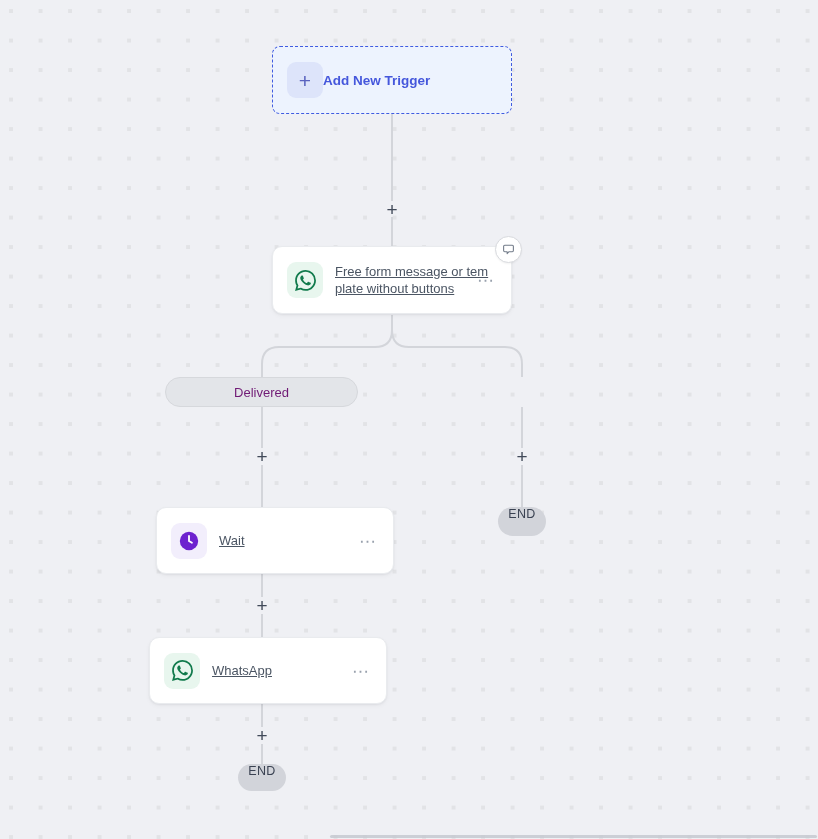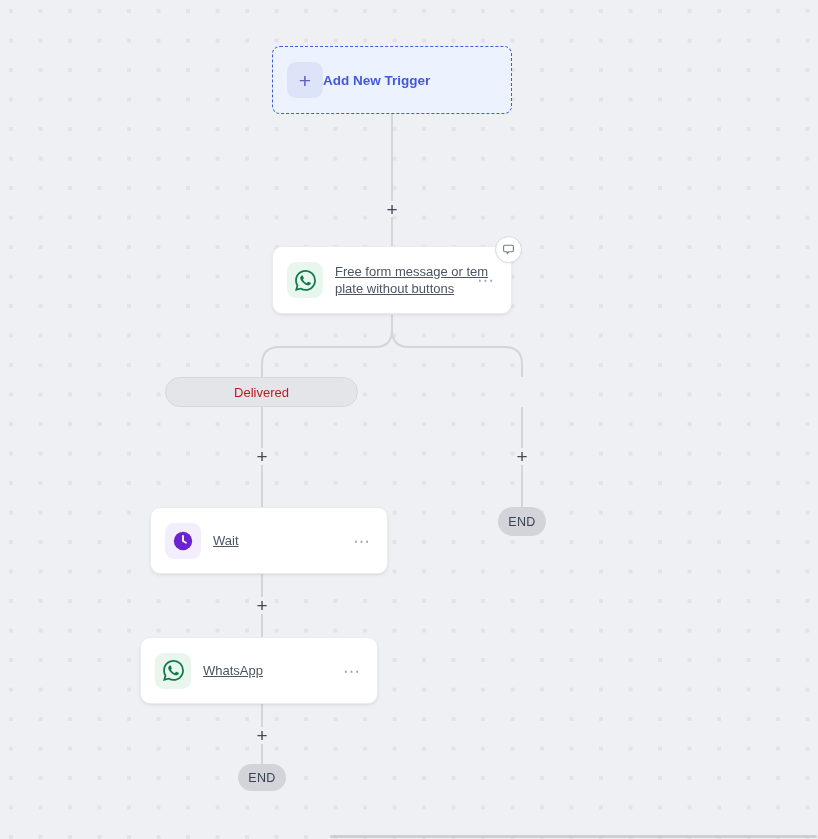--- a/index.html
+++ b/index.html
@@ -49,26 +49,26 @@
   .comment-bubble{
     position:absolute; left:495px; top:236px; width:27px; height:27px; z-index:4;
     box-sizing:border-box; background:#ffffff; border:1px solid #d8dade; border-radius:50%;
     box-shadow:0 1px 2px rgba(0,0,0,.05);
     display:flex; align-items:center; justify-content:center; cursor:pointer;
   }
   .branch-pill{
     position:absolute; z-index:3; box-sizing:border-box; width:193px; height:30px; top:377px;
     background:#e3e5e9; border:1px solid #d6d8dc; border-radius:15px;
     display:flex; align-items:center; justify-content:center;
-    color:#b91c1c; font-size:13px;
+    color:#701a75; font-size:13px;
   }
   .end-pill{
     position:absolute; z-index:3; box-sizing:border-box; height:29px;
     background:#d2d4da; border-radius:15px;
-    display:flex; align-items:center; justify-content:center;
+    display:flex; justify-content:center;
     color:#3a4252; font-size:12.5px; font-weight:500; letter-spacing:.4px;
   }
   .scrollbar-h{
     position:absolute; left:330px; bottom:1px; width:487px; height:3px; z-index:5;
     background:#c6c9d0; border-radius:2px; opacity:.85; cursor:pointer;
   }
 </style>
 </head>
 <body>
 
@@ -120,32 +120,32 @@
   </div>
 
   <div class="branch-pill" style="left:165px;">
     <span>Delivered</span>
   </div>
 
   <div class="end-pill" style="left:498px; top:507px; width:48px;">
     <span>END</span>
   </div>
 
-  <div class="card" style="left:150px; top:507px; width:238px; height:67px;">
+  <div class="card" style="left:156px; top:507px; width:238px; height:67px;">
     <div class="icon-square icon-purple">
       <svg width="22" height="22" viewBox="0 0 24 24">
         <circle cx="12" cy="12" r="10" fill="#6d22cf"></circle>
         <path d="M12 6.5 V12 L15.2 14" stroke="#ffffff" stroke-width="2" stroke-linecap="round" fill="none"></path>
       </svg>
     </div>
     <div class="title">Wait</div>
     <div class="menu">⋯</div>
   </div>
 
-  <div class="card" style="left:140px; top:637px; width:238px; height:67px;">
+  <div class="card" style="left:149px; top:637px; width:238px; height:67px;">
     <div class="icon-square icon-green">
       <svg width="21" height="21" viewBox="0 0 24 24" fill="#117a4c">
         <path d="M17.472 14.382c-.297-.149-1.758-.867-2.03-.967-.273-.099-.471-.148-.67.15-.197.297-.767.966-.94 1.164-.173.199-.347.223-.644.075-.297-.15-1.255-.463-2.39-1.475-.883-.788-1.48-1.761-1.653-2.059-.173-.297-.018-.458.13-.606.134-.133.297-.347.446-.52.149-.174.198-.298.298-.497.099-.198.05-.371-.025-.52-.075-.149-.669-1.612-.916-2.207-.242-.579-.487-.5-.669-.51-.173-.008-.371-.01-.57-.01-.198 0-.52.074-.792.372-.272.297-1.04 1.016-1.04 2.479 0 1.462 1.065 2.875 1.213 3.074.149.198 2.096 3.2 5.077 4.487.709.306 1.262.489 1.694.625.712.227 1.36.195 1.871.118.571-.085 1.758-.719 2.006-1.413.248-.694.248-1.289.173-1.413-.074-.124-.272-.198-.57-.347m-5.421 7.403h-.004a9.87 9.87 0 01-5.031-1.378l-.361-.214-3.741.982.998-3.648-.235-.374a9.86 9.86 0 01-1.51-5.26c.001-5.45 4.436-9.884 9.888-9.884 2.64 0 5.122 1.03 6.988 2.898a9.825 9.825 0 012.893 6.994c-.003 5.45-4.437 9.885-9.885 9.885m8.413-18.297A11.815 11.815 0 0012.05 0C5.495 0 .16 5.335.157 11.892c0 2.096.547 4.142 1.588 5.945L.057 24l6.305-1.654a11.882 11.882 0 005.683 1.448h.005c6.554 0 11.89-5.335 11.893-11.893a11.821 11.821 0 00-3.48-8.413z"></path>
       </svg>
     </div>
     <div class="title">WhatsApp</div>
     <div class="menu">⋯</div>
   </div>
 
   <div class="end-pill" style="left:238px; top:764px; width:48px; height:27px;">

